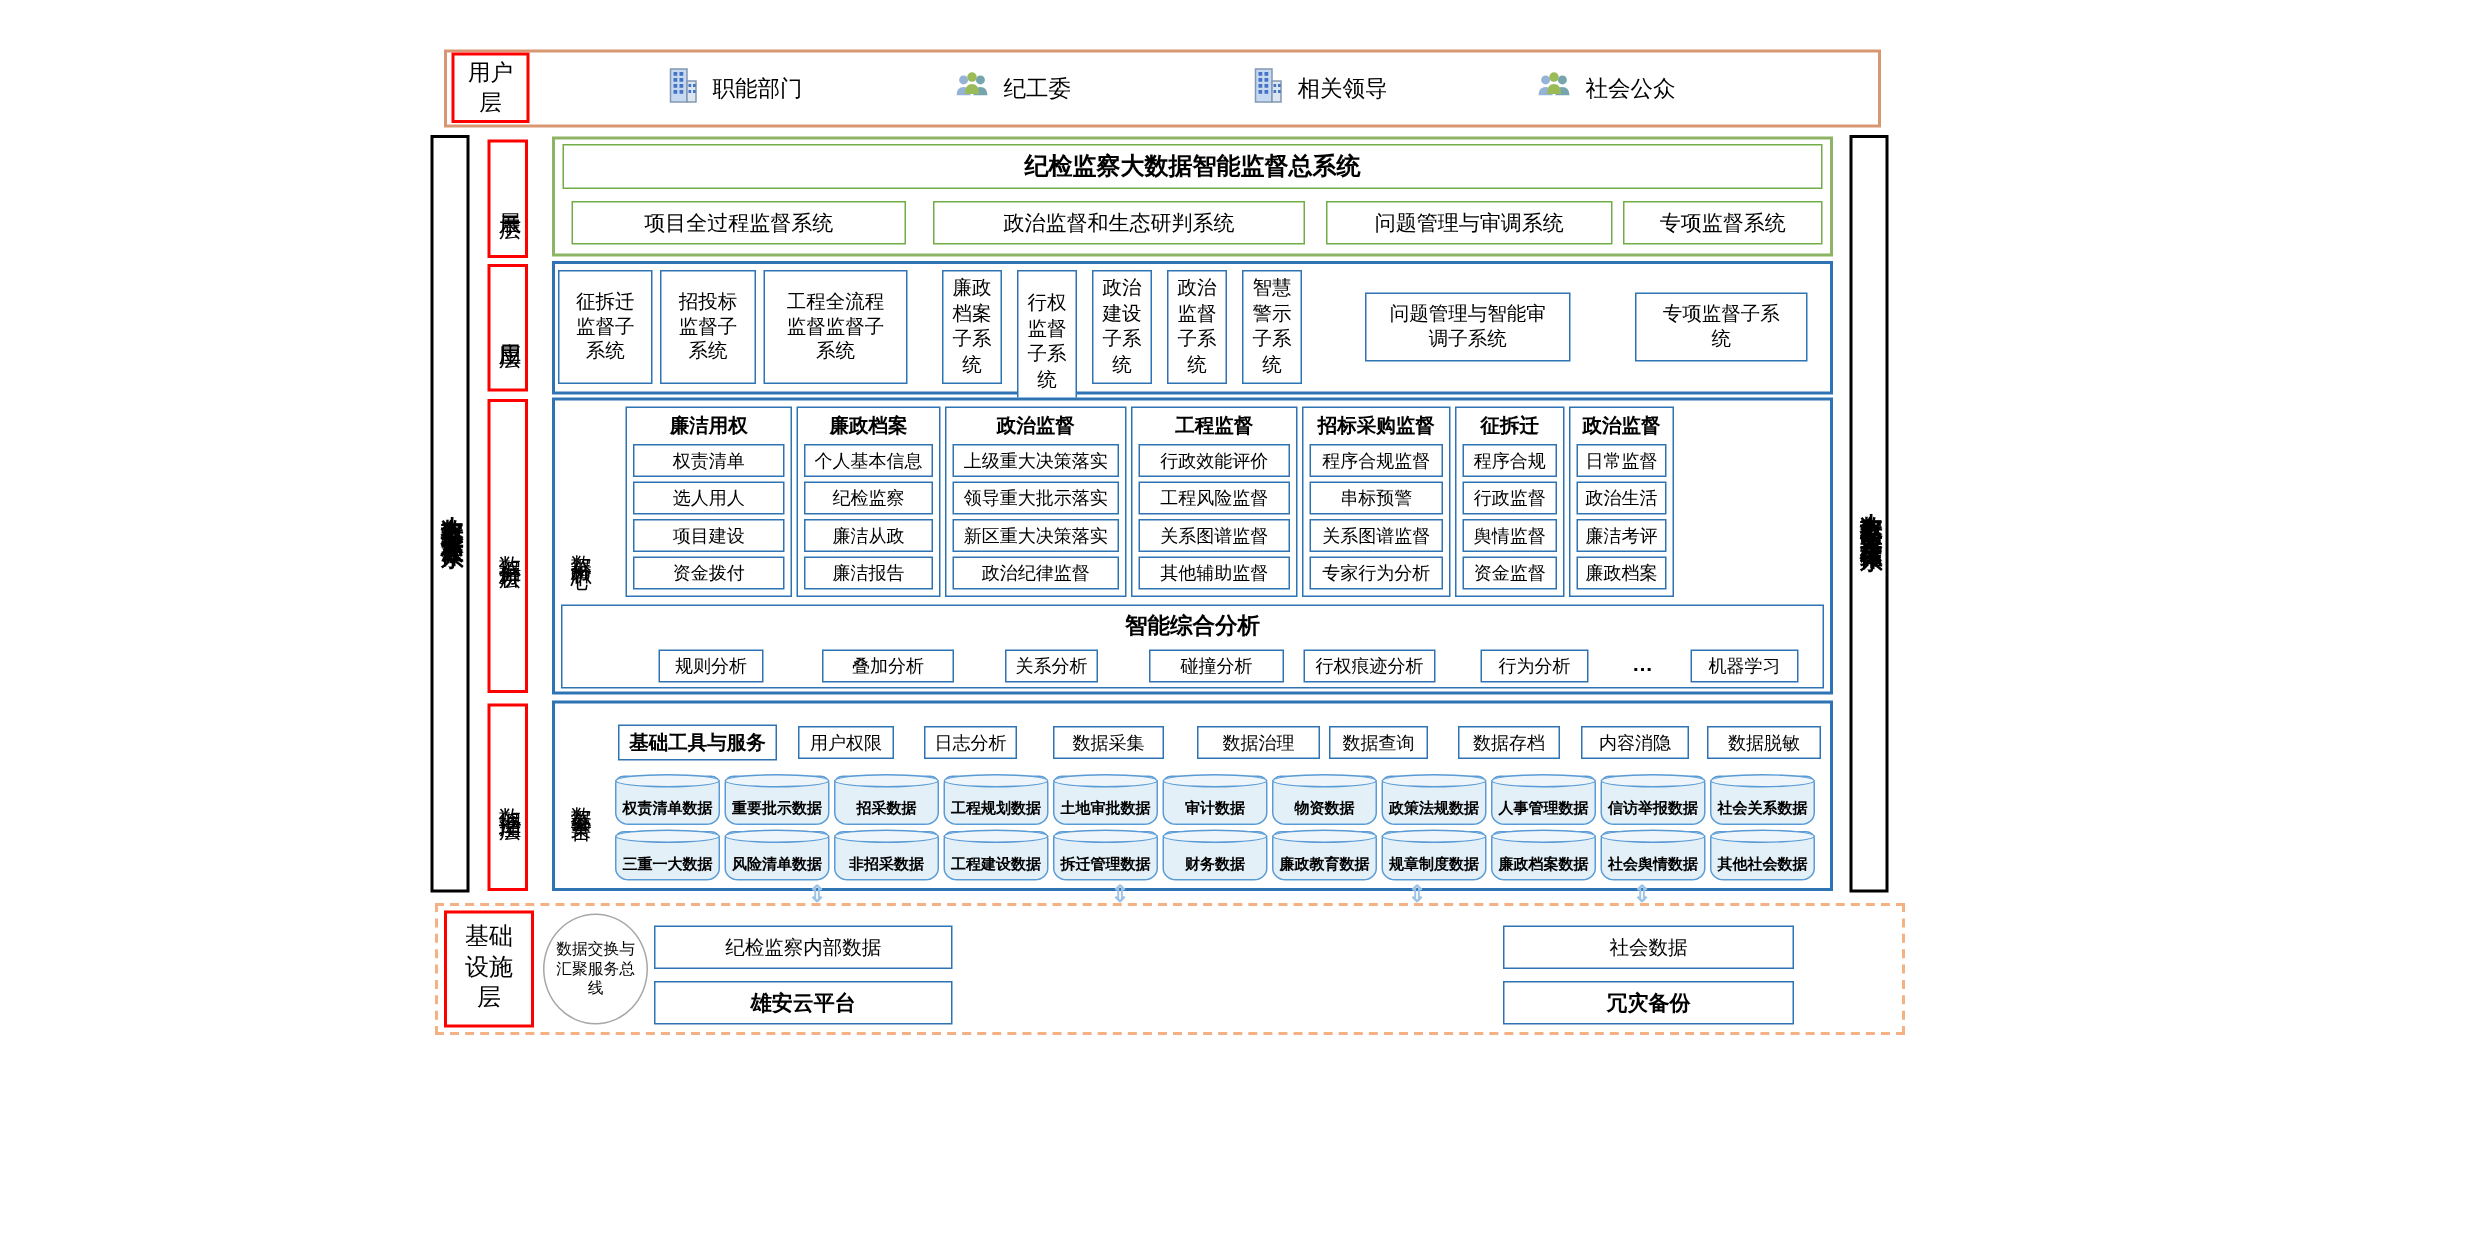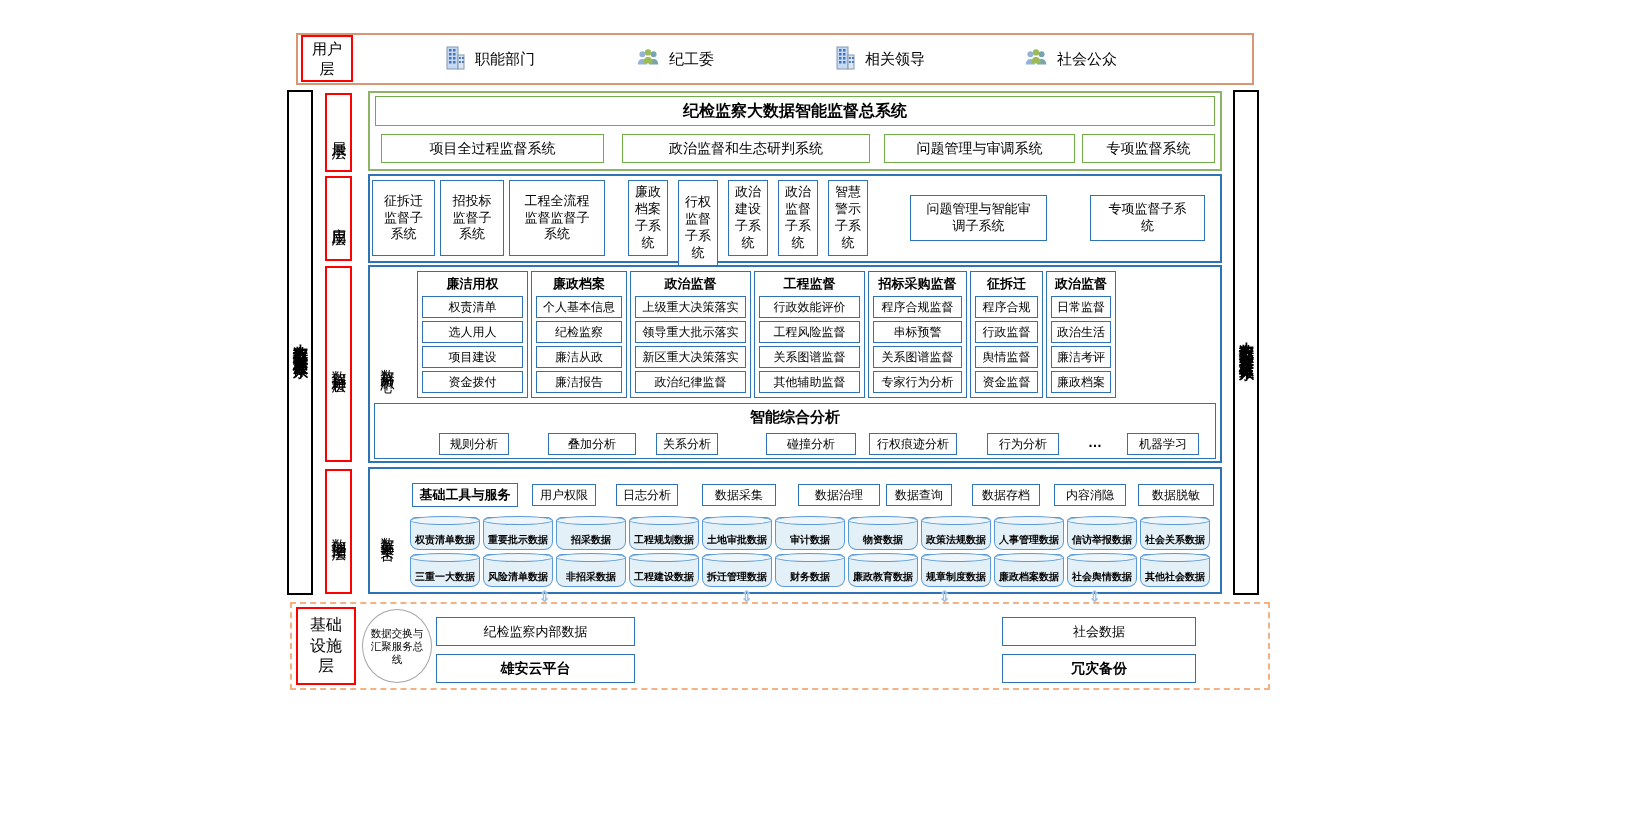--- a/index.html
+++ b/index.html
@@ -192,21 +192,21 @@
     <div class="col-i">日常监督</div>
     <div class="col-i">政治生活</div>
     <div class="col-i">廉洁考评</div>
     <div class="col-i">廉政档案</div>
   </div>
 
   <div class="abs b-blue" style="left:374px;top:403px;width:842px;height:56px">
     <div class="abs cc bold f15" style="left:0;top:3px;width:100%;height:20px">智能综合分析</div>
     <div class="abs b-blue cc f12" style="left:64px;top:29px;width:70px;height:22px">规则分析</div>
     <div class="abs b-blue cc f12" style="left:173px;top:29px;width:88px;height:22px">叠加分析</div>
-    <div class="abs b-blue cc f12" style="left:281px;top:29px;width:62px;height:22px">关系分析</div>
+    <div class="abs b-blue cc f12" style="left:295px;top:29px;width:62px;height:22px">关系分析</div>
     <div class="abs b-blue cc f12" style="left:391px;top:29px;width:90px;height:22px">碰撞分析</div>
     <div class="abs b-blue cc f12" style="left:494px;top:29px;width:88px;height:22px">行权痕迹分析</div>
     <div class="abs b-blue cc f12" style="left:612px;top:29px;width:72px;height:22px">行为分析</div>
     <div class="abs cc f14 bold" style="left:708px;top:27px;width:24px;height:22px">…</div>
     <div class="abs b-blue cc f12" style="left:752px;top:29px;width:72px;height:22px">机器学习</div>
   </div>
 
   <div class="abs b-red vtext f15" style="left:325px;top:469px;width:27px;height:125px">数据治理层</div>
   <div class="abs b-blue-o" style="left:368px;top:467px;width:854px;height:127px"></div>
   <div class="abs vtext f14" style="left:377px;top:481px;width:22px;height:102px">数据备案平台</div>

